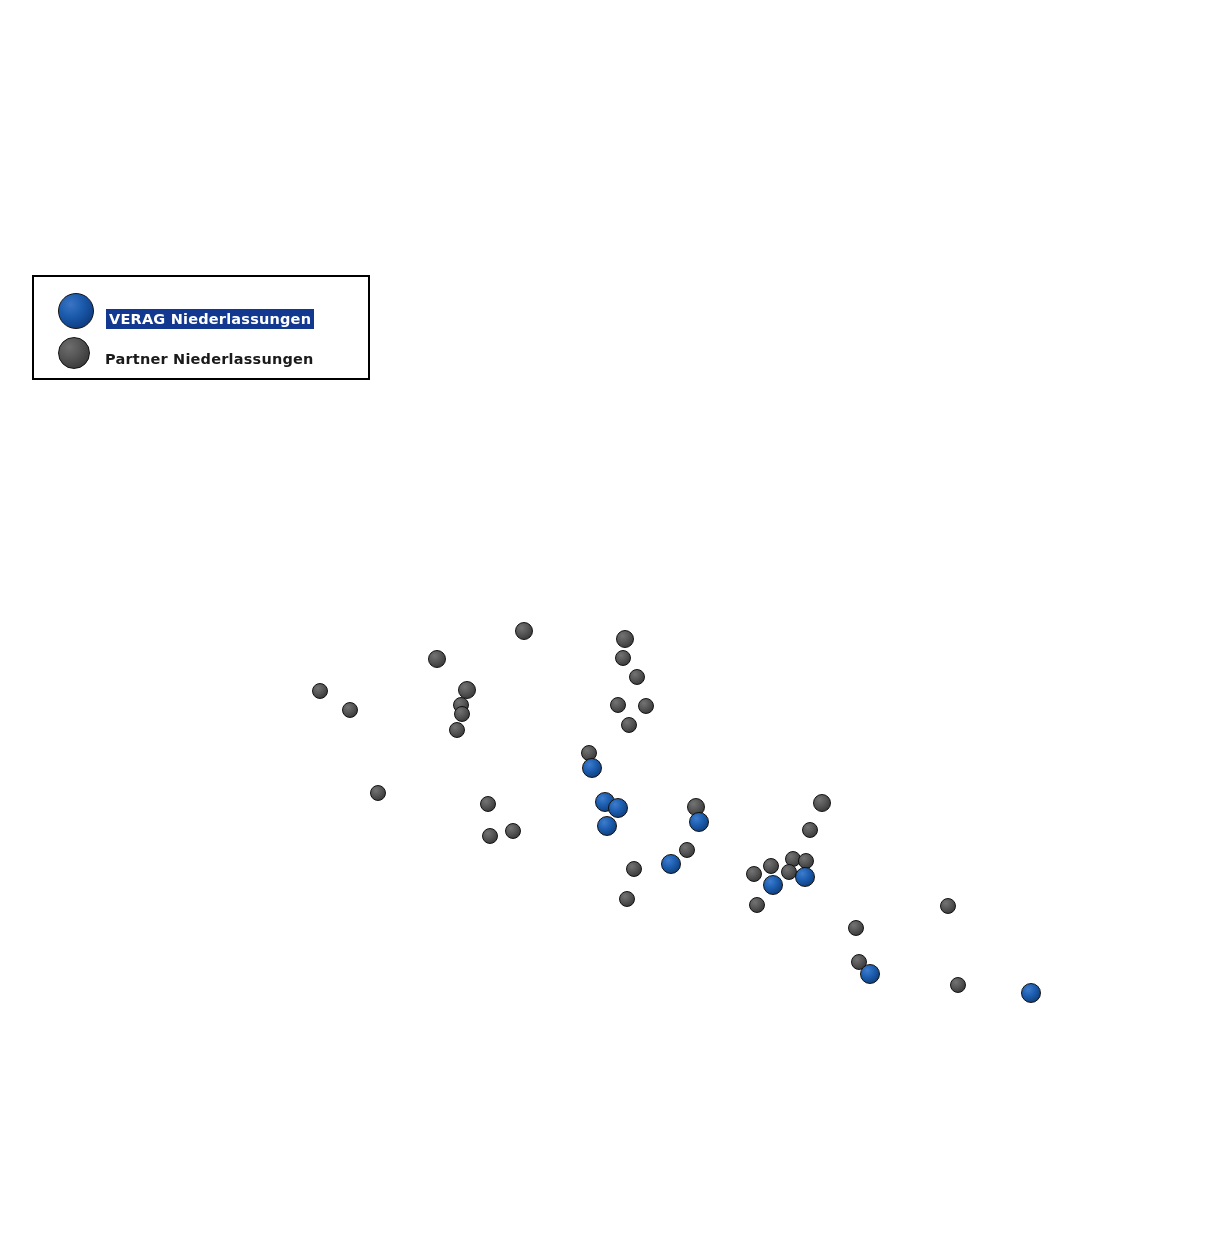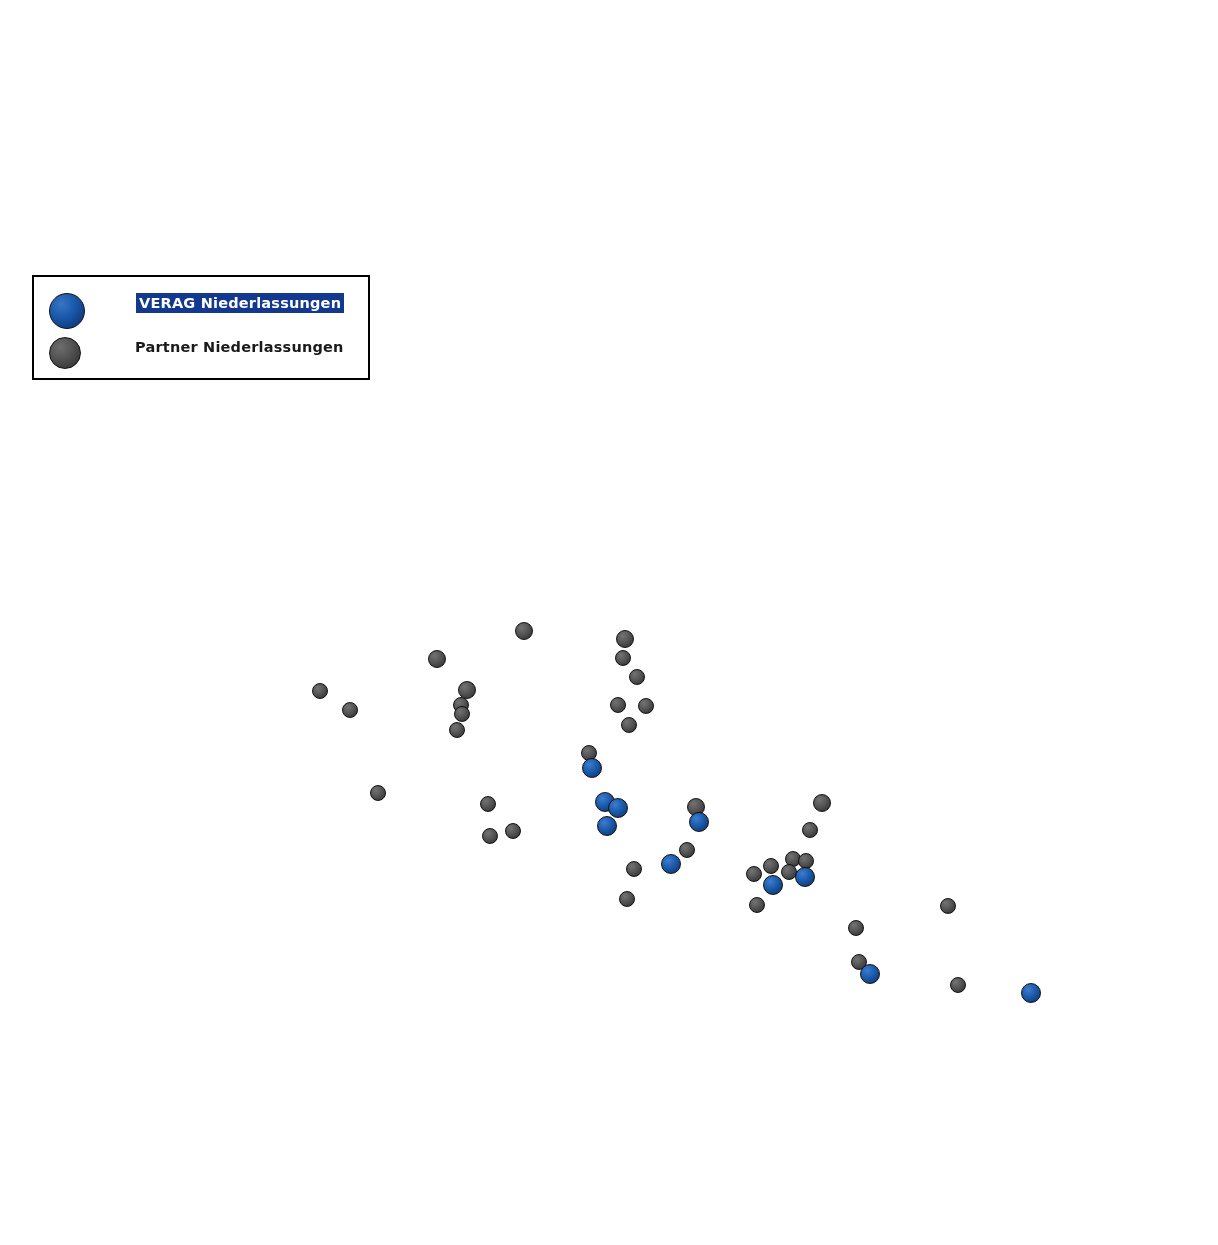--- a/index.html
+++ b/index.html
@@ -23,24 +23,23 @@
     left: 32px;
     top: 275px;
     width: 338px;
     height: 105px;
     box-sizing: border-box;
     background: #ffffff;
     border: 2px solid #000000;
   }
   .legend-row {
     position: absolute;
-    left: 3px;
+    left: 12px;
     display: flex;
-    align-items: flex-start;
-    gap: 39px;
+    align-items: flex-end;
   }
   .legend-row.row-0 { top: 16px; }
   .legend-row.row-1 { top: 60px; }
   .legend-swatch {
     margin-left: 12px;
     border-radius: 50%;
     border: 1px solid #111111;
     flex: none;
   }
   .swatch-verag {

